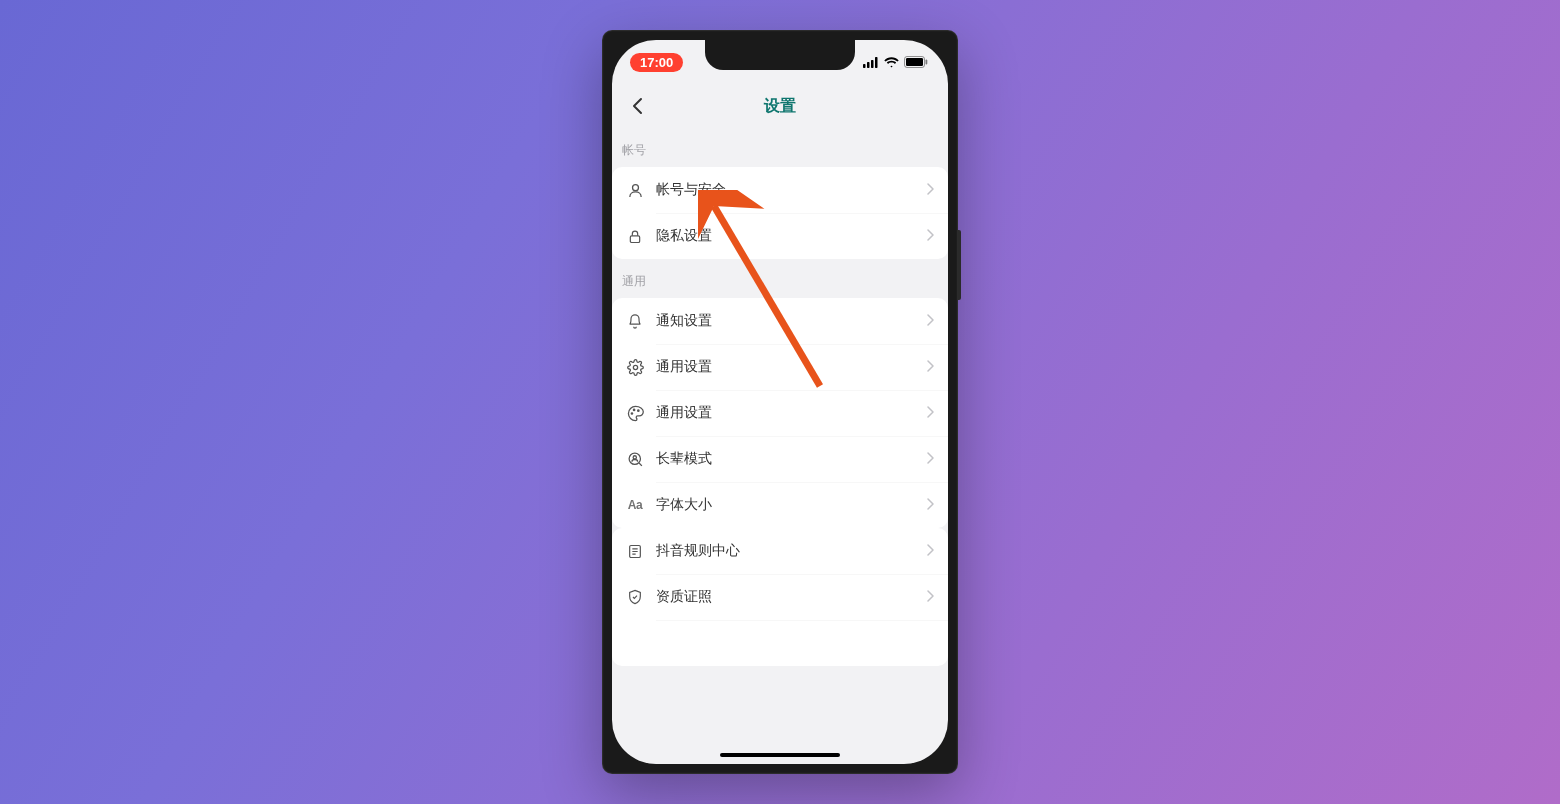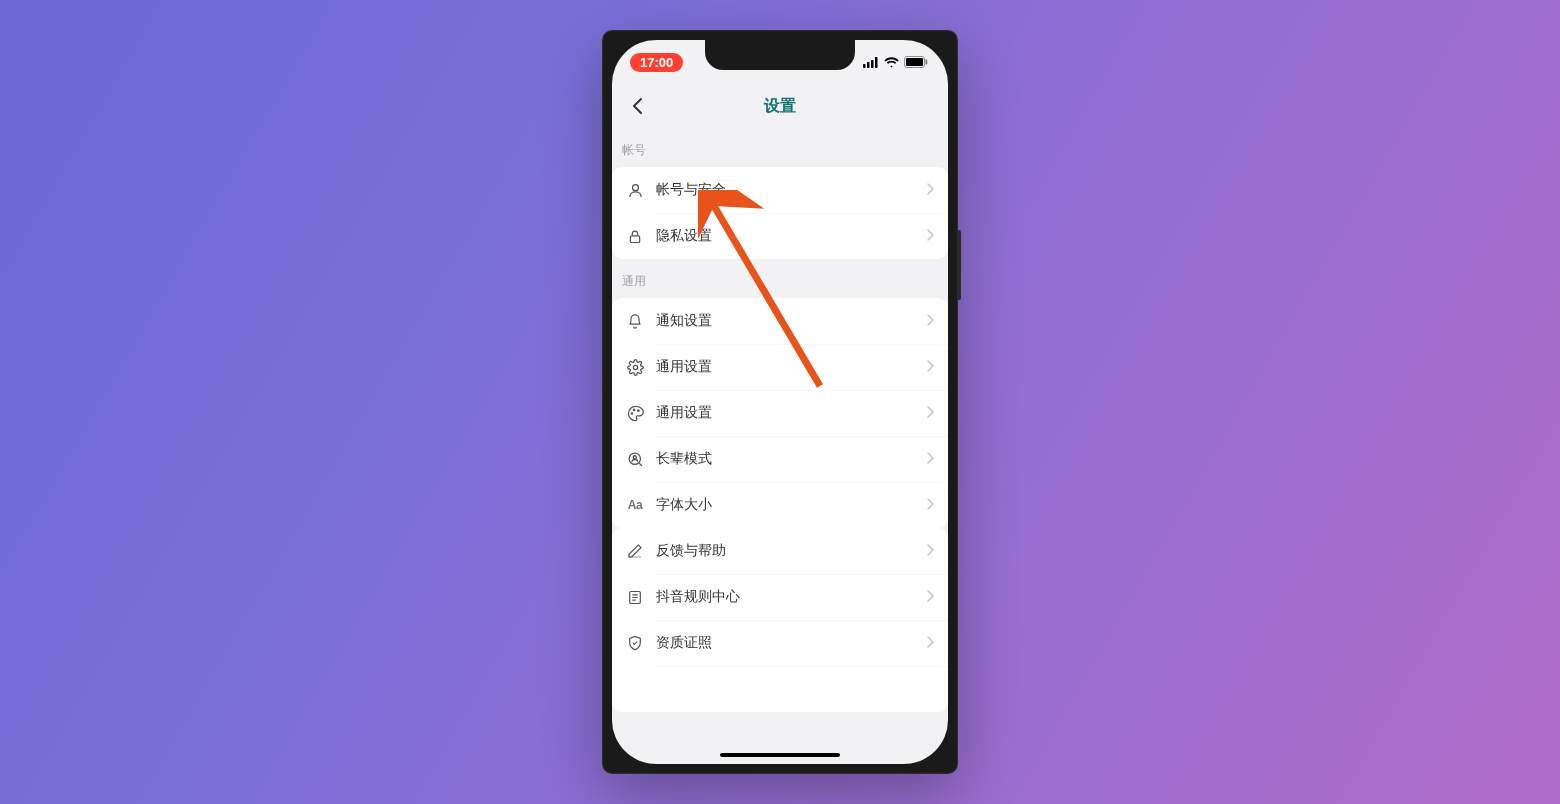--- a/index.html
+++ b/index.html
@@ -321,32 +321,20 @@
           <span class="row-label">字体大小</span>
           <span class="chev"><svg width="7" height="12" viewBox="0 0 7 12">
                 <path d="M1 1l5 5-5 5" stroke="currentColor" stroke-width="1.5" fill="none" stroke-linecap="round" stroke-linejoin="round"></path>
               </svg></span>
         </div>
       </div>
 
       <div class="group">
         <div class="row">
           <span class="row-icon">
-            <svg width="16" height="16" viewBox="0 0 24 24" fill="none" stroke="#555" stroke-width="1.8">
-                <path d="M17 3l4 4L7 21H3v-4L17 3z"></path>
-                <path d="M3 21h18" stroke-opacity="0.6"></path>
-              </svg>
-          </span>
-          <span class="row-label">反馈与帮助</span>
-          <span class="chev"><svg width="7" height="12" viewBox="0 0 7 12">
-                <path d="M1 1l5 5-5 5" stroke="currentColor" stroke-width="1.5" fill="none" stroke-linecap="round" stroke-linejoin="round"></path>
-              </svg></span>
-        </div>
-        <div class="row">
-          <span class="row-icon">
             <svg width="16" height="17" viewBox="0 0 24 24" fill="none" stroke="#555" stroke-width="1.8">
                 <rect x="4" y="3" width="16" height="18" rx="2"></rect>
                 <path d="M8 8h8M8 12h8M8 16h5"></path>
               </svg>
           </span>
           <span class="row-label">抖音规则中心</span>
           <span class="chev"><svg width="7" height="12" viewBox="0 0 7 12">
                 <path d="M1 1l5 5-5 5" stroke="currentColor" stroke-width="1.5" fill="none" stroke-linecap="round" stroke-linejoin="round"></path>
               </svg></span>
         </div>

